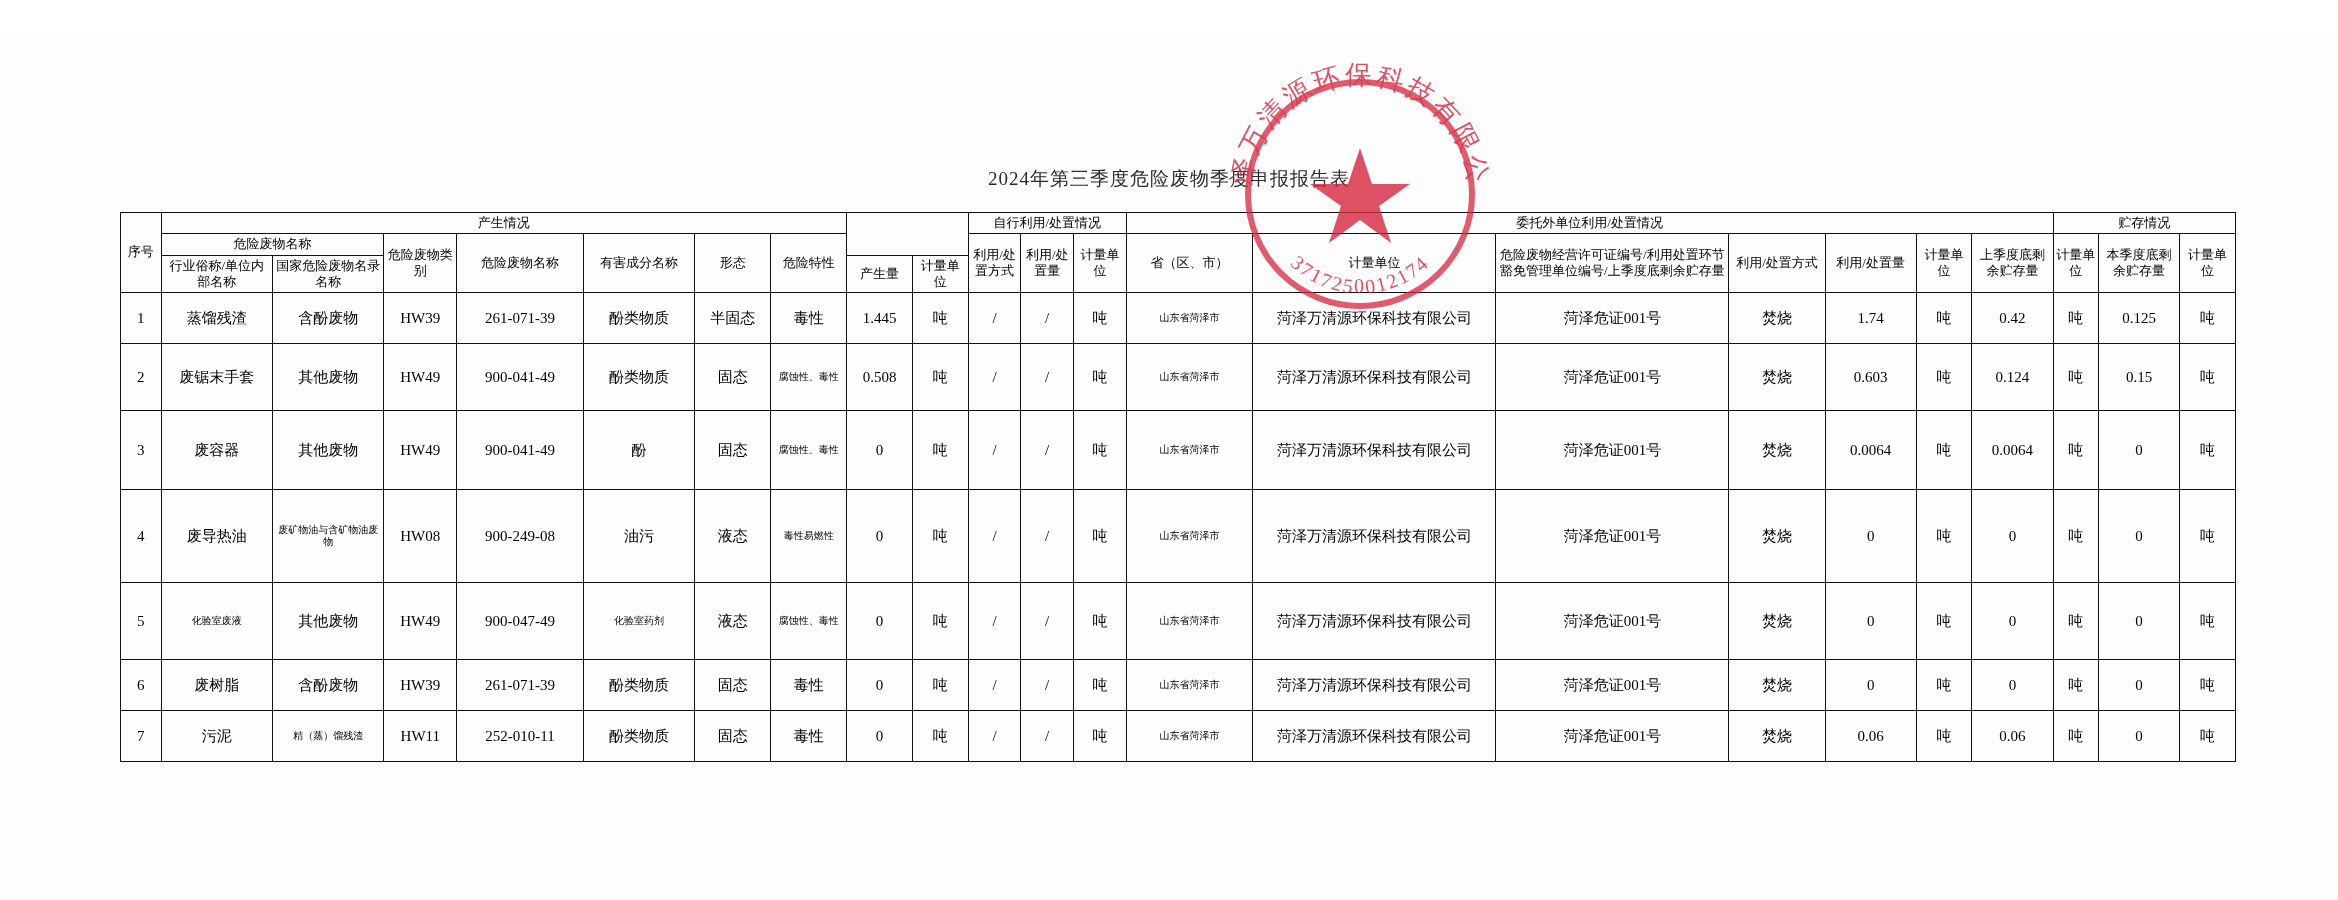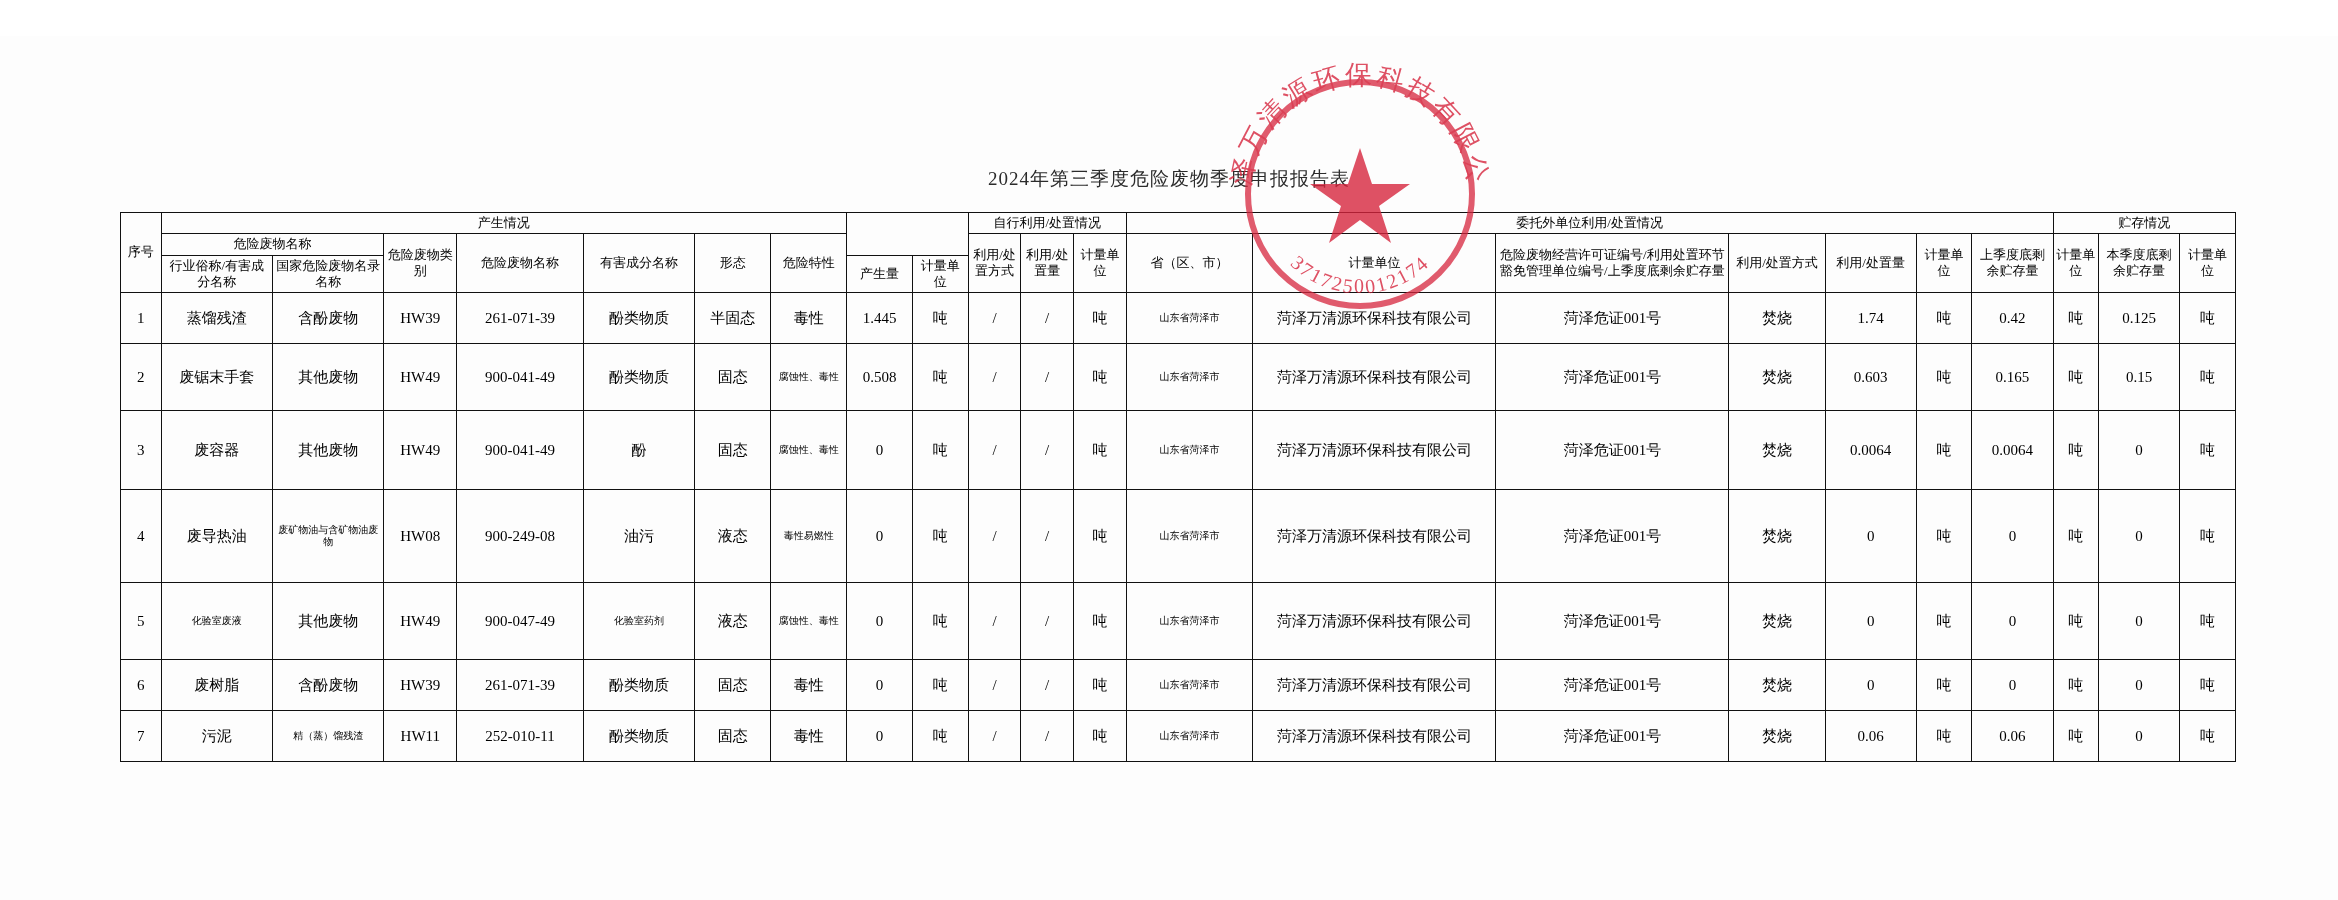--- a/index.html
+++ b/index.html
@@ -146,21 +146,21 @@
           <th rowspan="2" class="xsmall">危险废物经营许可证编号/利用处置环节豁免管理单位编号/上季度底剩余贮存量</th>
           <th rowspan="2" class="small">利用/处置方式</th>
           <th rowspan="2" class="small">利用/处置量</th>
           <th rowspan="2" class="small">计量单位</th>
           <th rowspan="2" class="small">上季度底剩余贮存量</th>
           <th rowspan="2" class="small">计量单位</th>
           <th rowspan="2" class="small">本季度底剩余贮存量</th>
           <th rowspan="2" class="small">计量单位</th>
         </tr>
         <tr>
-          <th class="small">行业俗称/有害成分名称</th>
+          <th class="small">行业俗称/单位内部名称</th>
           <th class="small">国家危险废物名录名称</th>
           <th class="small">产生量</th>
           <th class="small">计量单位</th>
         </tr>
       </thead>
 
       <tbody>
         <tr class="r1">
           <td>1</td>
           <td>蒸馏残渣</td>
@@ -200,21 +200,21 @@
           <td>吨</td>
           <td>/</td>
           <td>/</td>
           <td>吨</td>
           <td class="small">山东省菏泽市</td>
           <td>菏泽万清源环保科技有限公司</td>
           <td>菏泽危证001号</td>
           <td>焚烧</td>
           <td>0.603</td>
           <td>吨</td>
-          <td>0.165</td>
+          <td>0.124</td>
           <td>吨</td>
           <td>0.15</td>
           <td>吨</td>
         </tr>
 
         <tr class="r3">
           <td>3</td>
           <td>废容器</td>
           <td>其他废物</td>
           <td>HW49</td>

